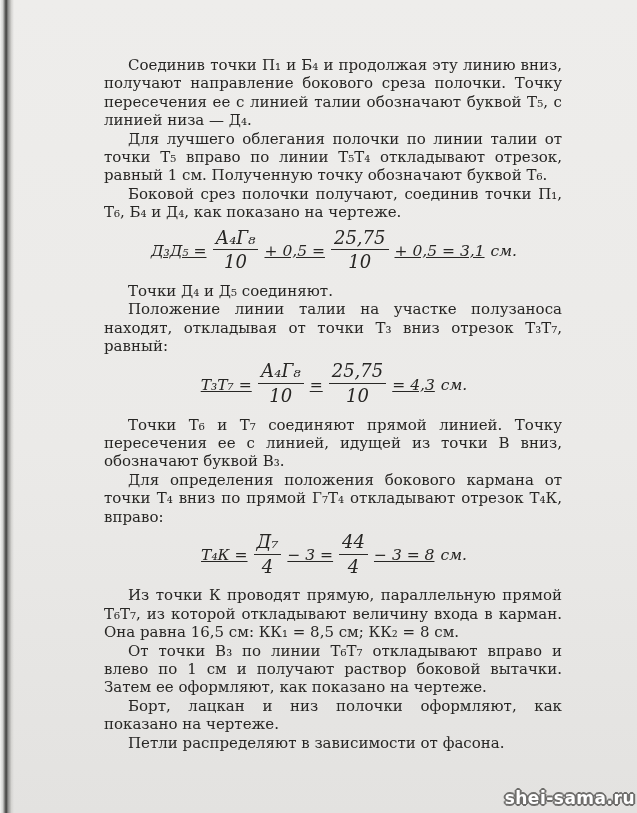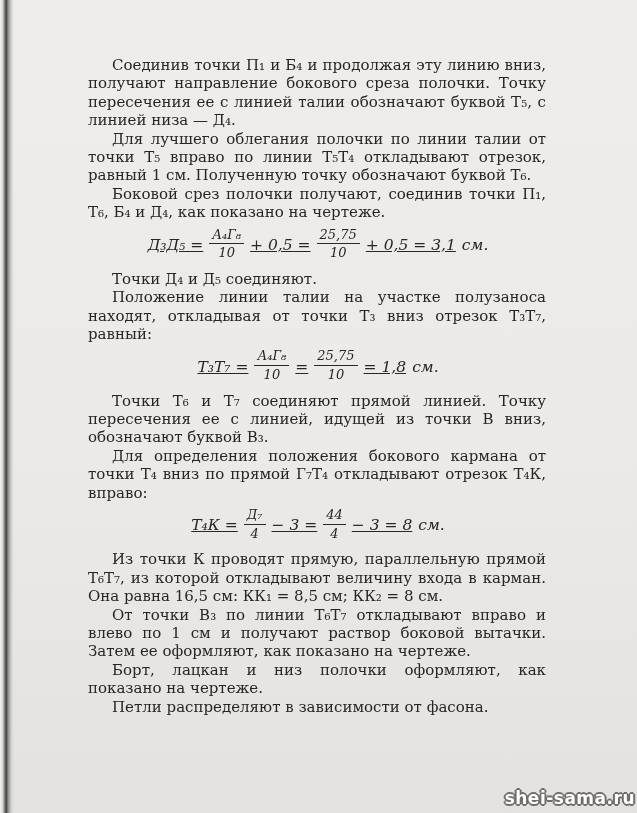--- a/index.html
+++ b/index.html
@@ -21,21 +21,21 @@
     left: 0; top: 0;
     width: 14px; height: 100%;
     background: linear-gradient(90deg,
       #f4f4f2 0%, #d2d2d0 20%,
       #6a6a68 36%, #403f3d 44%,
       #8f8f8d 58%, #d5d4d1 82%,
       rgba(232,231,229,0) 100%);
   }
   .text-block {
     position: absolute;
-    left: 88px; top: 56px;
+    left: 104px; top: 56px;
     width: 458px;
     font-size: 15px;
     line-height: 18.4px;
     text-align: justify;
   }
   .para {
     margin: 0;
     text-indent: 24px;
   }
   .formula {
@@ -43,21 +43,21 @@
     text-indent: 0;
     margin: 7px 0 7px;
     font-style: italic;
     font-size: 15.5px;
     line-height: 1.1;
   }
   .frac {
     display: inline-block;
     vertical-align: middle;
     text-align: center;
-    font-size: 13px;
+    font-size: 18px;
     line-height: 1.2;
     margin: 0 4px;
     position: relative;
     top: -2px;
   }
   .frac .num {
     display: block;
     border-bottom: 1px solid #2a2927;
     padding: 0 3px 1px;
   }
@@ -91,21 +91,21 @@
     <p class="para">Боковой срез полочки получают, соединив точки П₁, Т₆, Б₄ и Д₄, как показано на чертеже.</p>
 
     <div class="formula">
       <span class="fpart">Д₃Д₅ =</span><span class="frac"><span class="num">А₄Г₈</span><span class="den">10</span></span><span class="fpart">+ 0,5 =</span><span class="frac"><span class="num">25,75</span><span class="den">10</span></span><span class="fpart">+ 0,5 = 3,1</span><span class="unit">см.</span>
     </div>
 
     <p class="para">Точки Д₄ и Д₅ соединяют.</p>
     <p class="para">Положение линии талии на участке полузаноса находят, откладывая от точки Т₃ вниз отрезок Т₃Т₇, равный:</p>
 
     <div class="formula">
-      <span class="fpart">Т₃Т₇ =</span><span class="frac"><span class="num">А₄Г₈</span><span class="den">10</span></span><span class="fpart">=</span><span class="frac"><span class="num">25,75</span><span class="den">10</span></span><span class="fpart">= 1,8</span><span class="unit">см.</span>
+      <span class="fpart">Т₃Т₇ =</span><span class="frac"><span class="num">А₄Г₈</span><span class="den">10</span></span><span class="fpart">=</span><span class="frac"><span class="num">25,75</span><span class="den">10</span></span><span class="fpart">= 4,3</span><span class="unit">см.</span>
     </div>
 
     <p class="para">Точки Т₆ и Т₇ соединяют прямой линией. Точку пересечения ее с линией, идущей из точки В вниз, обозначают буквой В₃.</p>
     <p class="para">Для определения положения бокового кармана от точки Т₄ вниз по прямой Г₇Т₄ откладывают отрезок Т₄К, вправо:</p>
 
     <div class="formula">
       <span class="fpart">Т₄К =</span><span class="frac"><span class="num">Д₇</span><span class="den">4</span></span><span class="fpart">− 3 =</span><span class="frac"><span class="num">44</span><span class="den">4</span></span><span class="fpart">− 3 = 8</span><span class="unit">см.</span>
     </div>
 
     <p class="para">Из точки К проводят прямую, параллельную прямой Т₆Т₇, из которой откладывают величину входа в карман. Она равна 16,5 см: КК₁ = 8,5 см; КК₂ = 8 см.</p>

